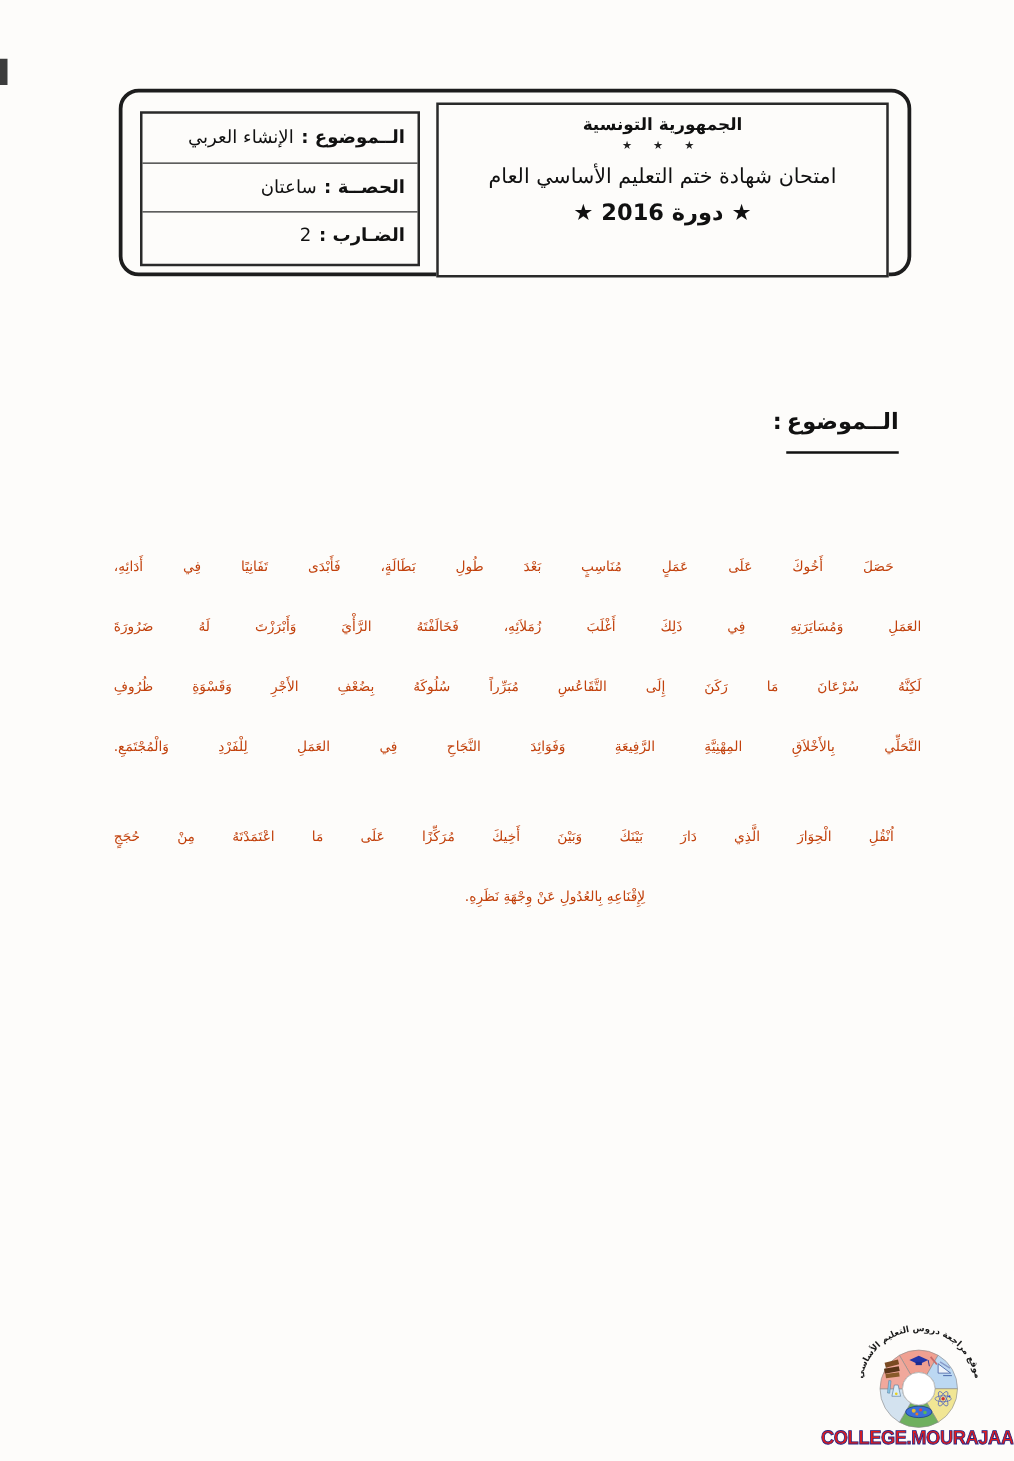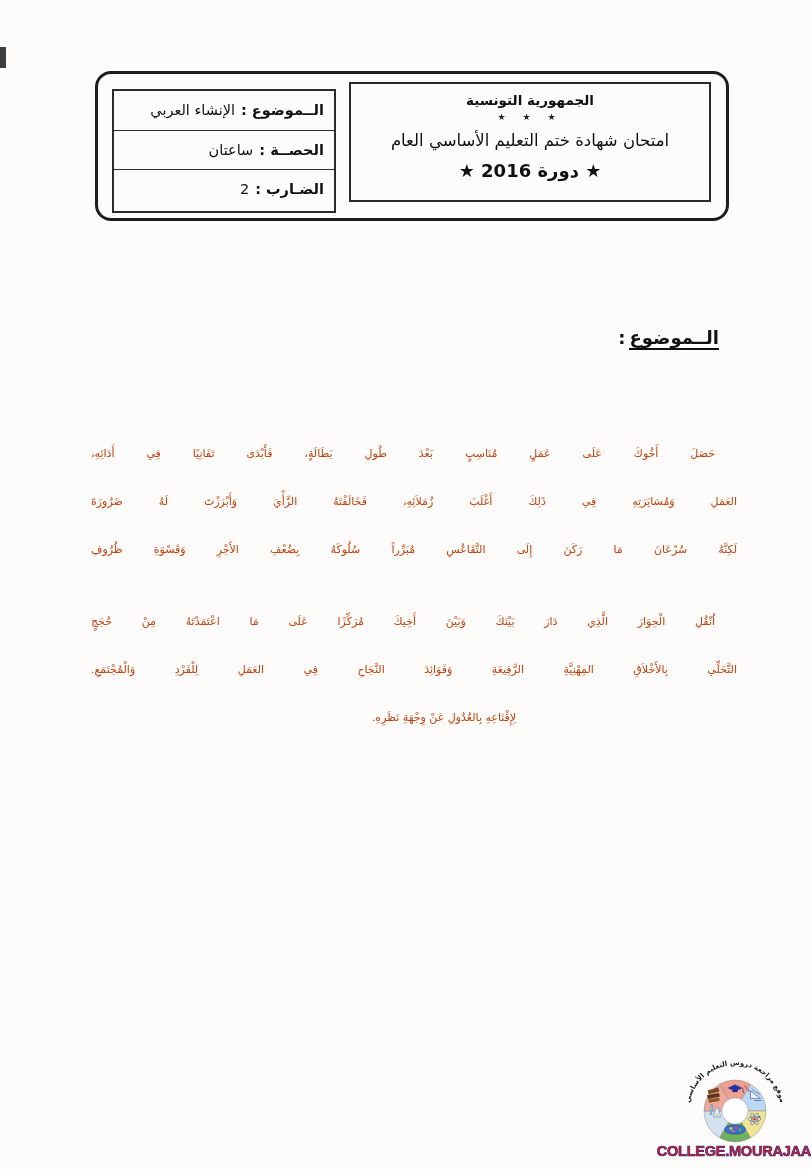--- a/index.html
+++ b/index.html
@@ -13,32 +13,32 @@
   
   .header-box{position:absolute;left:95px;top:71px;width:628px;height:144px;
               border:3.5px solid #1d1d1d;border-radius:16px;background:#fdfcfa;}
   .exam-table{position:absolute;left:14px;top:15px;width:220px;height:120px;
               border:2px solid #2a2a2a;direction:rtl;background:#fdfcfa;}
   .exam-row{height:38.5px;display:flex;align-items:center;padding-right:10px;
             border-bottom:1.5px solid #2a2a2a;font-size:14.5px;color:#111;}
   .exam-row:last-child{border-bottom:none;}
   .exam-lbl{font-weight:600;margin-left:6px;}
   .exam-val{font-weight:normal;}
-  .ministry{position:absolute;left:251px;top:8px;width:362px;height:120px;
+  .ministry{position:absolute;left:251px;top:8px;width:362px;height:140px;
             border:2px solid #2a2a2a;direction:rtl;text-align:center;
             padding-top:7px;box-sizing:border-box;background:#fdfcfa;color:#101010;}
   .m-line{font-size:13.5px;font-weight:bold;line-height:18px;}
   .m-stars{font-size:9px;letter-spacing:7px;line-height:14px;margin-top:1px;color:#222;}
   .m-title{font-size:16.5px;font-weight:normal;margin-top:7px;}
   .m-session{font-size:18px;font-weight:bold;margin-top:10px;}
 
   
   .subject{position:absolute;right:92px;top:327px;direction:rtl;font-size:18px;
            font-weight:bold;color:#111;}
-  .subject-word{border-bottom:2.5px solid #111;padding-bottom:0;}
+  .subject-word{border-bottom:2.5px solid #111;padding-bottom:13px;}
   .subject-colon{margin-right:4px;}
 
   
   .body-text{position:absolute;left:91px;right:74px;top:431px;direction:rtl;
              font-size:11px;color:#c2410c;}
   .line{height:48px;line-height:46px;}
   .justify{text-align:justify;text-align-last:justify;}
   .indent{padding-right:22px;}
   .gap-top{margin-top:24px;}
   .center{text-align:left;text-align-last:center;transform:translateX(30px);}
@@ -84,22 +84,22 @@
   </div>
 
   <div class="subject">
     <span class="subject-word">الــموضوع</span><span class="subject-colon">:</span>
   </div>
 
   <div class="body-text">
     <div class="line justify indent">حَصَلَ أَخُوكَ عَلَى عَمَلٍ مُنَاسِبٍ بَعْدَ طُولِ بَطَالَةٍ، فَأَبْدَى تَفَانِيًا فِي أَدَائِهِ،</div>
     <div class="line justify">العَمَلِ وَمُسَايَرَتِهِ فِي ذَلِكَ أَغْلَبَ زُمَلاَئِهِ، فَخَالَفْتَهُ الرَّأْيَ وَأَبْرَزْتَ لَهُ ضَرُورَةَ</div>
     <div class="line justify">لَكِنَّهُ سُرْعَانَ مَا رَكَنَ إِلَى التَّقَاعُسِ مُبَرِّراً سُلُوكَهُ بِضُعْفِ الأَجْرِ وَقَسْوَةِ ظُرُوفِ</div>
+    <div class="line justify">التَّحَلِّي بِالأَخْلاَقِ المِهْنِيَّةِ الرَّفِيعَةِ وَفَوَائِدَ النَّجَاحِ فِي العَمَلِ لِلْفَرْدِ وَالْمُجْتَمَعِ.</div>
     <div class="line justify indent gap-top">اُنْقُلِ الْحِوَارَ الَّذِي دَارَ بَيْنَكَ وَبَيْنَ أَخِيكَ مُرَكِّزًا عَلَى مَا اعْتَمَدْتَهُ مِنْ حُجَجٍ</div>
-    <div class="line justify">التَّحَلِّي بِالأَخْلاَقِ المِهْنِيَّةِ الرَّفِيعَةِ وَفَوَائِدَ النَّجَاحِ فِي العَمَلِ لِلْفَرْدِ وَالْمُجْتَمَعِ.</div>
     <div class="line center">لِإِقْنَاعِهِ بِالعُدُولِ عَنْ وِجْهَةِ نَظَرِهِ.</div>
   </div>
 
   <div class="logo">
     <svg width="154" height="106" viewBox="0 0 154 106">
       <defs>
         <path id="arcpath" d="M 31,54 A 46,46 0 0 1 123,54" fill="none"></path>
       </defs>
       <text font-size="7" fill="#1a1a1a" font-weight="bold">
         <textPath href="#arcpath" startOffset="50%" text-anchor="middle">موقع مراجعة دروس التعليم الأساسي</textPath>

